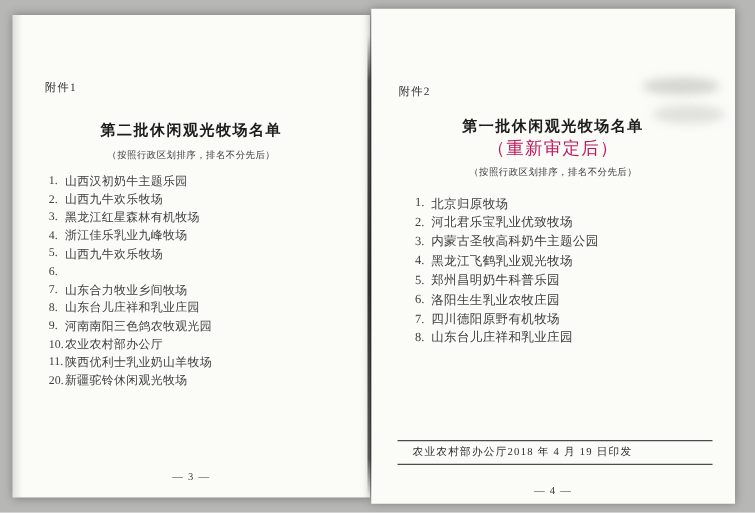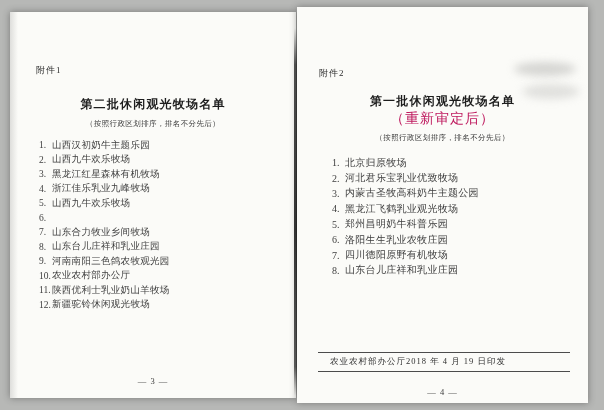--- a/index.html
+++ b/index.html
@@ -108,21 +108,21 @@
         </div>
         <div class="list-row">
           <span class="num">10.</span>
           <span class="txt">农业农村部办公厅</span>
         </div>
         <div class="list-row">
           <span class="num">11.</span>
           <span class="txt">陕西优利士乳业奶山羊牧场</span>
         </div>
         <div class="list-row">
-          <span class="num">12.</span>
+          <span class="num">20.</span>
           <span class="txt">新疆驼铃休闲观光牧场</span>
         </div>
       </div>
     <div class="page-num">— 3 —</div>
   </div>
 
   <div class="page page-right">
     <div class="attachment">附件2</div>
     <div class="doc-title">第一批休闲观光牧场名单</div>
     <div class="doc-title2">（重新审定后）</div>

